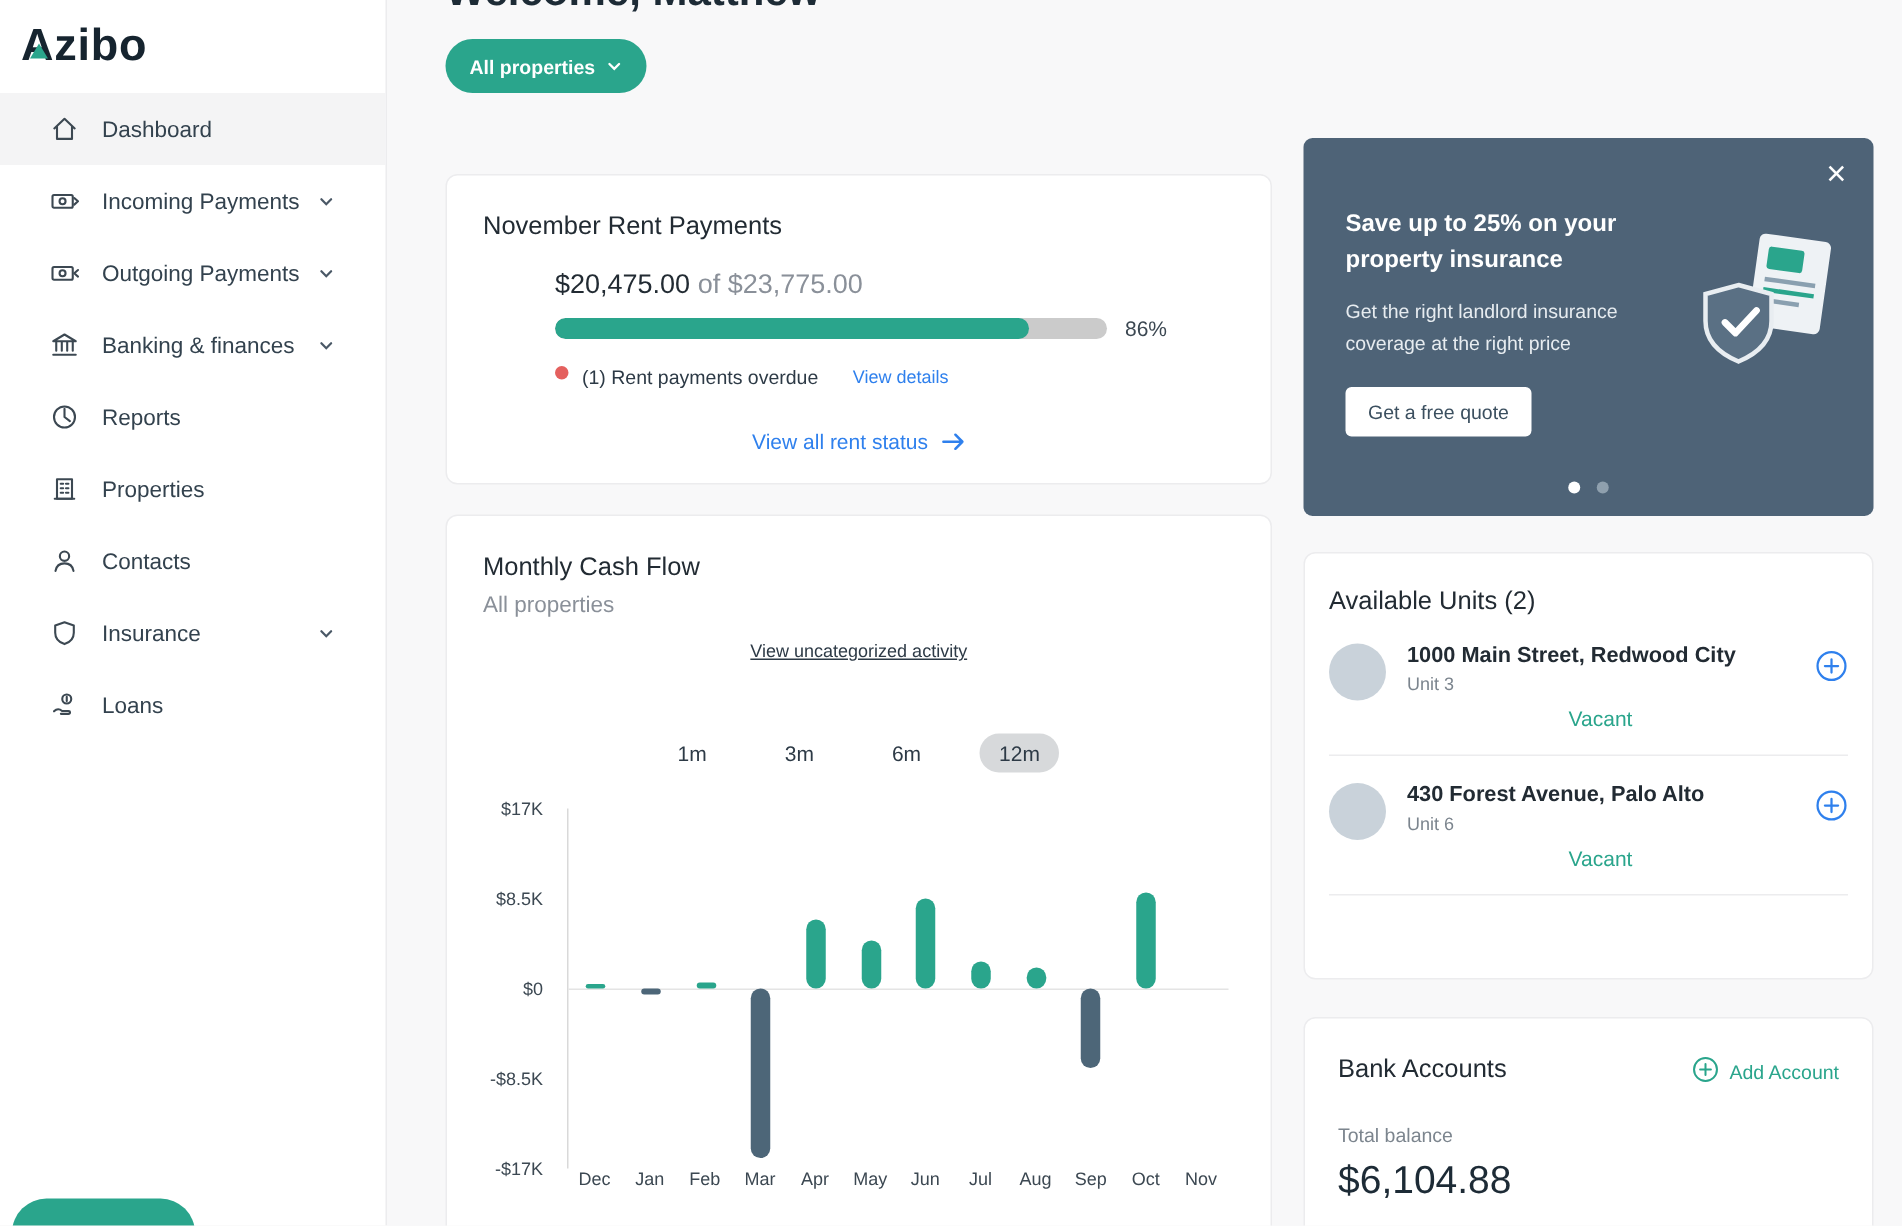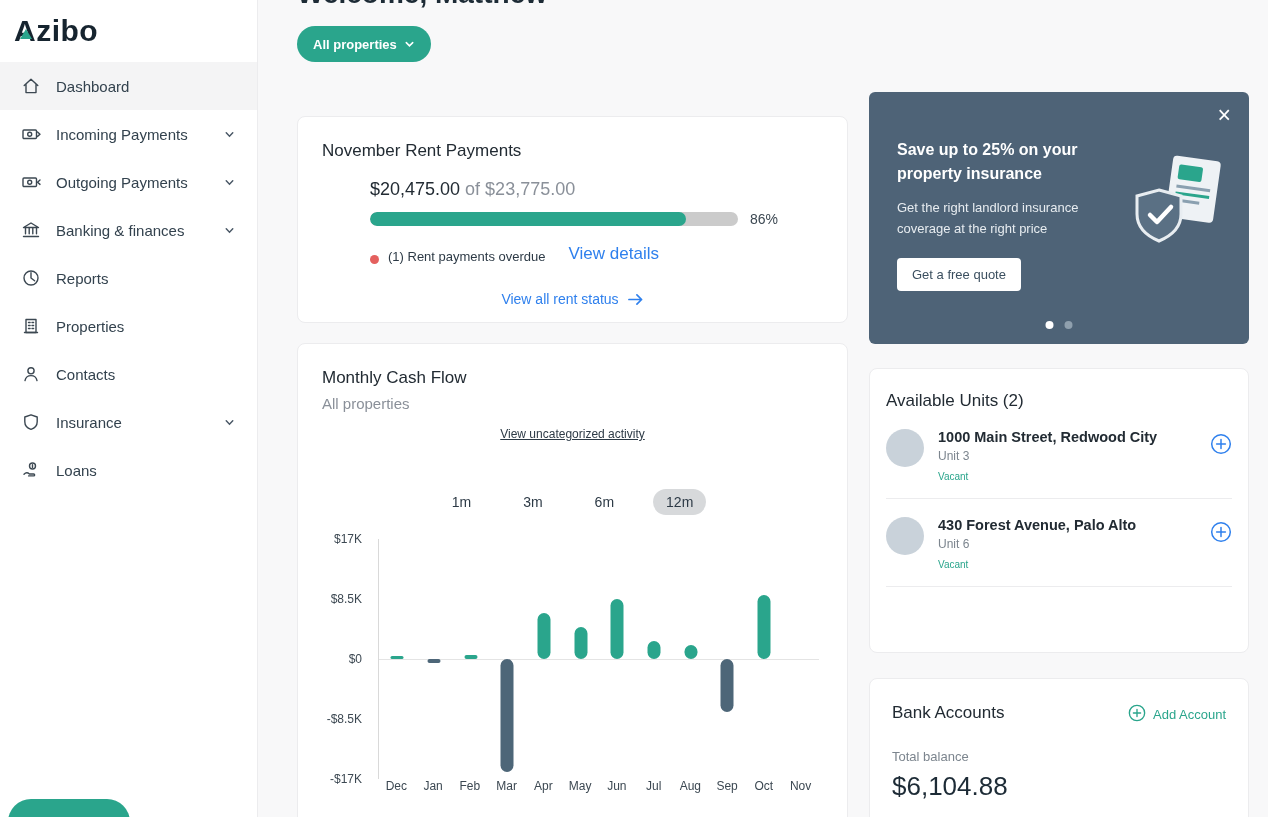--- a/index.html
+++ b/index.html
@@ -12,21 +12,21 @@
              background:#fff; border-right:1px solid #ececee; z-index:3; }
   .logo { padding:14px 0 0 14px; font-size:30px; font-weight:bold; color:#16242f;
           position:relative; letter-spacing:.5px; cursor:pointer; }
   .logo-tri { position:absolute; left:20px; top:29px; width:0; height:0;
               border-left:6px solid transparent; border-right:6px solid transparent;
               border-bottom:10px solid var(--teal,#2aa58c); }
   .user { padding:12px 14px 10px; font-size:11px; font-weight:bold;
           letter-spacing:1.2px; color:#2d3a46; cursor:pointer; }
   .user .caret { font-size:10px; margin-left:4px; }
   .menu { margin-top:14px; }
-  .menu-item { display:flex; align-items:center; height:48px; padding:0 20px;
+  .menu-item { display:flex; align-items:center; height:48px; padding:0 32px;
                font-size:15px; color:#33424e; cursor:pointer; }
   .menu-item.active { background:#f4f4f5; }
   .mi-icon { width:22px; height:22px; margin-right:14px; flex:none;
              display:flex; align-items:center; justify-content:center; }
   .mi-label { flex:1; }
   .mi-chev { width:14px; height:14px; display:flex; align-items:center; }
   .fab { position:absolute; left:8px; bottom:-28px; width:122px; height:46px;
          border-radius:23px; background:var(--teal,#2aa58c); z-index:6; cursor:pointer; }
 
   
@@ -41,25 +41,25 @@
 
   
   #rent-card { left:39px; top:116px; width:551px; height:207px; padding:24px; }
   .card-title { font-size:17px; color:#222b33; font-weight:500; }
   .rent-amounts { margin:18px 0 0 48px; font-size:18px; color:#8a9099; }
   .rent-amounts .paid { color:#222b33; }
   .progress-row { margin:11px 0 0 48px; display:flex; align-items:center; gap:12px; }
   .progress-track { width:368px; height:14px; border-radius:7px; background:#cbcbcb; overflow:hidden; }
   .progress-fill { height:100%; border-radius:7px; background:var(--teal,#2aa58c); }
   .progress-pct { font-size:14px; color:#3c4852; }
-  .overdue-row { margin:17px 0 0 48px; display:flex; align-items:flex-end; gap:9px;
+  .overdue-row { margin:17px 0 0 48px; display:flex; align-items:flex-start; gap:9px;
                  font-size:13px; color:#2d3a46; }
   .dot-red { width:9px; height:9px; border-radius:50%; background:var(--red,#e4605e); flex:none; }
   .link { color:var(--blue,#2f80ed); cursor:pointer; text-decoration:none; }
-  .view-details { margin-left:14px; font-size:17px; }
+  .view-details { margin-left:14px; font-size:12px; }
   .view-all { display:flex; justify-content:center; align-items:center; gap:8px;
               margin-top:27px; font-size:14px; }
 
   
   #cashflow-card { left:39px; top:343px; width:551px; height:540px; padding:24px; }
   .cf-sub { margin-top:7px; font-size:15px; color:#8a9099; }
   .cf-uncat { text-align:center; margin-top:15px; font-size:12px; }
   .cf-uncat span { color:#2d3a46; text-decoration:underline; cursor:pointer; }
   .cf-ranges { display:flex; justify-content:center; align-items:center; gap:26px; margin-top:48px; }
   .cf-range { padding:5px 13px; border-radius:15px; font-size:14px; color:#2d3a46; cursor:pointer; }
@@ -93,21 +93,21 @@
   .pdot { width:8px; height:8px; border-radius:50%; background:#8fa0ae; cursor:pointer; }
   .pdot.active { background:#fff; }
 
   
   #units-card { left:611px; top:368px; width:380px; height:285px; padding:22px 16px; }
   .unit-row { display:flex; margin-top:18px; gap:14px; }
   .unit-avatar { width:38px; height:38px; border-radius:50%; background:#c9d2da; flex:none; }
   .unit-info { flex:1; }
   .unit-address { font-size:14.5px; font-weight:bold; color:#222b33; }
   .unit-no { font-size:12px; color:#7c858e; margin-top:4px; }
-  .unit-status { font-size:10px; color:var(--teal,#2aa58c); margin-top:8px; }
+  .unit-status { font-size:14px; color:var(--teal,#2aa58c); margin-top:8px;text-align:center; }
   .unit-add { margin-top:4px; cursor:pointer; }
   .unit-divider { height:1px; background:#ececee; margin-top:16px; }
 
   
   #bank-card { left:611px; top:678px; width:380px; height:200px; padding:24px 22px; }
   .bank-head { display:flex; justify-content:space-between; align-items:center; }
   .bank-add { display:flex; gap:7px; align-items:flex-end; color:var(--teal,#2aa58c);
               font-size:13px; cursor:pointer; }
   .bank-balance-label { margin-top:26px; font-size:13px; color:#7c858e; }
   .bank-balance { margin-top:7px; font-size:26px; color:#1d2b36; }

